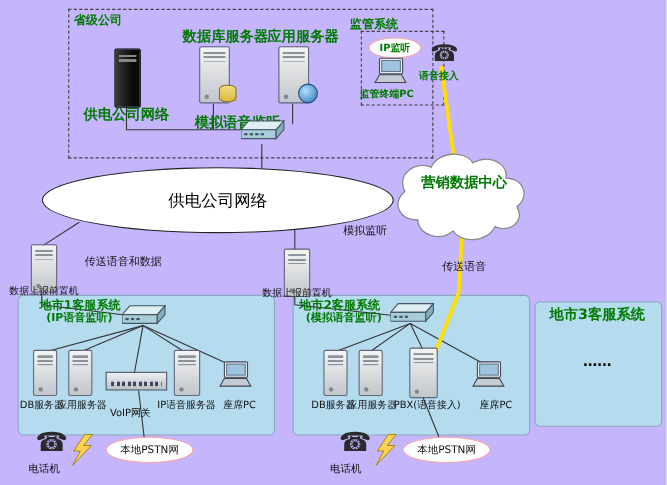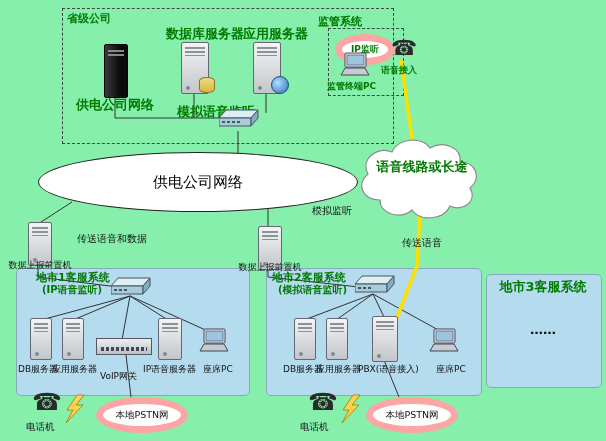--- a/index.html
+++ b/index.html
@@ -1,16 +1,16 @@
 <!DOCTYPE html>
 <html><head>
 <meta charset="utf-8">
 <style>
   html,body{margin:0;padding:0;background:#fff}
-  #canvas{position:relative;width:606px;height:441px;background:#86efac;
+  #canvas{position:relative;width:606px;height:441px;background:#c4b5fd;
     font-family:"DejaVu Sans","Liberation Sans",sans-serif;overflow:hidden}
   .dashedbox{position:absolute;border:1px dashed #444;background:transparent;z-index:1}
   .citybox{position:absolute;background:#b5dbef;border:1px solid #8aa8bc;border-radius:5px;z-index:1}
   .lbl{position:absolute;white-space:nowrap;z-index:3;line-height:1.2}
   .g{color:#007a00;font-weight:bold}
   .k{color:#111}
   .ctr{text-align:center;white-space:normal}
   .f9{font-size:9px}.f95{font-size:9.5px}.f10{font-size:10px}.f105{font-size:13px}.f11{font-size:11px}
   .server{position:absolute;background:linear-gradient(180deg,#f4f4f4,#c2c6ca);border:1px solid #667;border-radius:2px;z-index:3}
   .server::before{content:"";position:absolute;left:3px;right:3px;top:4px;height:9px;
@@ -20,21 +20,21 @@
     border:1px solid #000;border-radius:2px;z-index:3}
   .tower-black::before{content:"";position:absolute;left:3px;right:3px;top:5px;height:8px;
     background:repeating-linear-gradient(180deg,#888 0 2px,rgba(0,0,0,0) 2px 4px)}
   .cyl{position:absolute;width:14px;height:14px;background:linear-gradient(180deg,#f0dc82,#d8b83c);
     border:1px solid #8a7326;border-radius:7px/4px;z-index:4}
   .globe{position:absolute;width:16px;height:16px;border-radius:50%;
     background:radial-gradient(circle at 35% 35%,#aee0ff,#2f6fb4);border:1px solid #1a4a80;z-index:4}
   .rack{position:absolute;width:54px;height:15px;background:linear-gradient(180deg,#eceff1,#b9c2c8);border:1px solid #556;z-index:3}
   .rack::before{content:"";position:absolute;left:4px;right:4px;bottom:3px;height:4px;
     background:repeating-linear-gradient(90deg,#445 0 3px,rgba(0,0,0,0) 3px 5px)}
-  .oval{position:absolute;background:#fff;border:7px solid #fca5a5;border-radius:50%;
+  .oval{position:absolute;background:#fff;border:1px solid #fca5a5;border-radius:50%;
     display:flex;align-items:center;justify-content:center;z-index:3}
   .net-ellipse{position:absolute;left:38px;top:152px;width:318px;height:58px;background:#fff;
     border:1.5px solid #222;border-radius:50%;display:flex;align-items:center;justify-content:center;
     font-size:15px;color:#000;z-index:3}
   .phone{position:absolute;color:#2a2a2a;line-height:1;z-index:3}
   svg.lines{position:absolute;left:0;top:0;z-index:2;pointer-events:none}
   .icon-wrap{position:absolute;z-index:3;line-height:0}
 </style>
 </head>
 <body>
@@ -114,21 +114,21 @@
           <rect x="8" y="12" width="3" height="2"></rect>
           <rect x="13" y="12" width="3" height="2"></rect>
           <rect x="18" y="12" width="3" height="2"></rect>
         </g>
     </svg>
   </div>
 
   <div class="net-ellipse">供电公司网络</div>
 
   <div class="lbl g f105 ctr" style="left:374px;top:158px;width:96px;line-height:1.35">
-    <div>语音线路或长途</div>
+    <div>营销数据中心</div>
   </div>
 
   <div class="server" style="left:28px;top:222px;width:22px;height:42px"></div>
   <div class="lbl k f9 ctr" style="left:0px;top:260px;width:80px">数据上报前置机</div>
 
   <div class="lbl k f10" style="left:77px;top:233px">传送语音和数据</div>
 
   <div class="server" style="left:258px;top:226px;width:22px;height:42px"></div>
   <div class="lbl k f9 ctr" style="left:228px;top:262px;width:84px">数据上报前置机</div>
 

